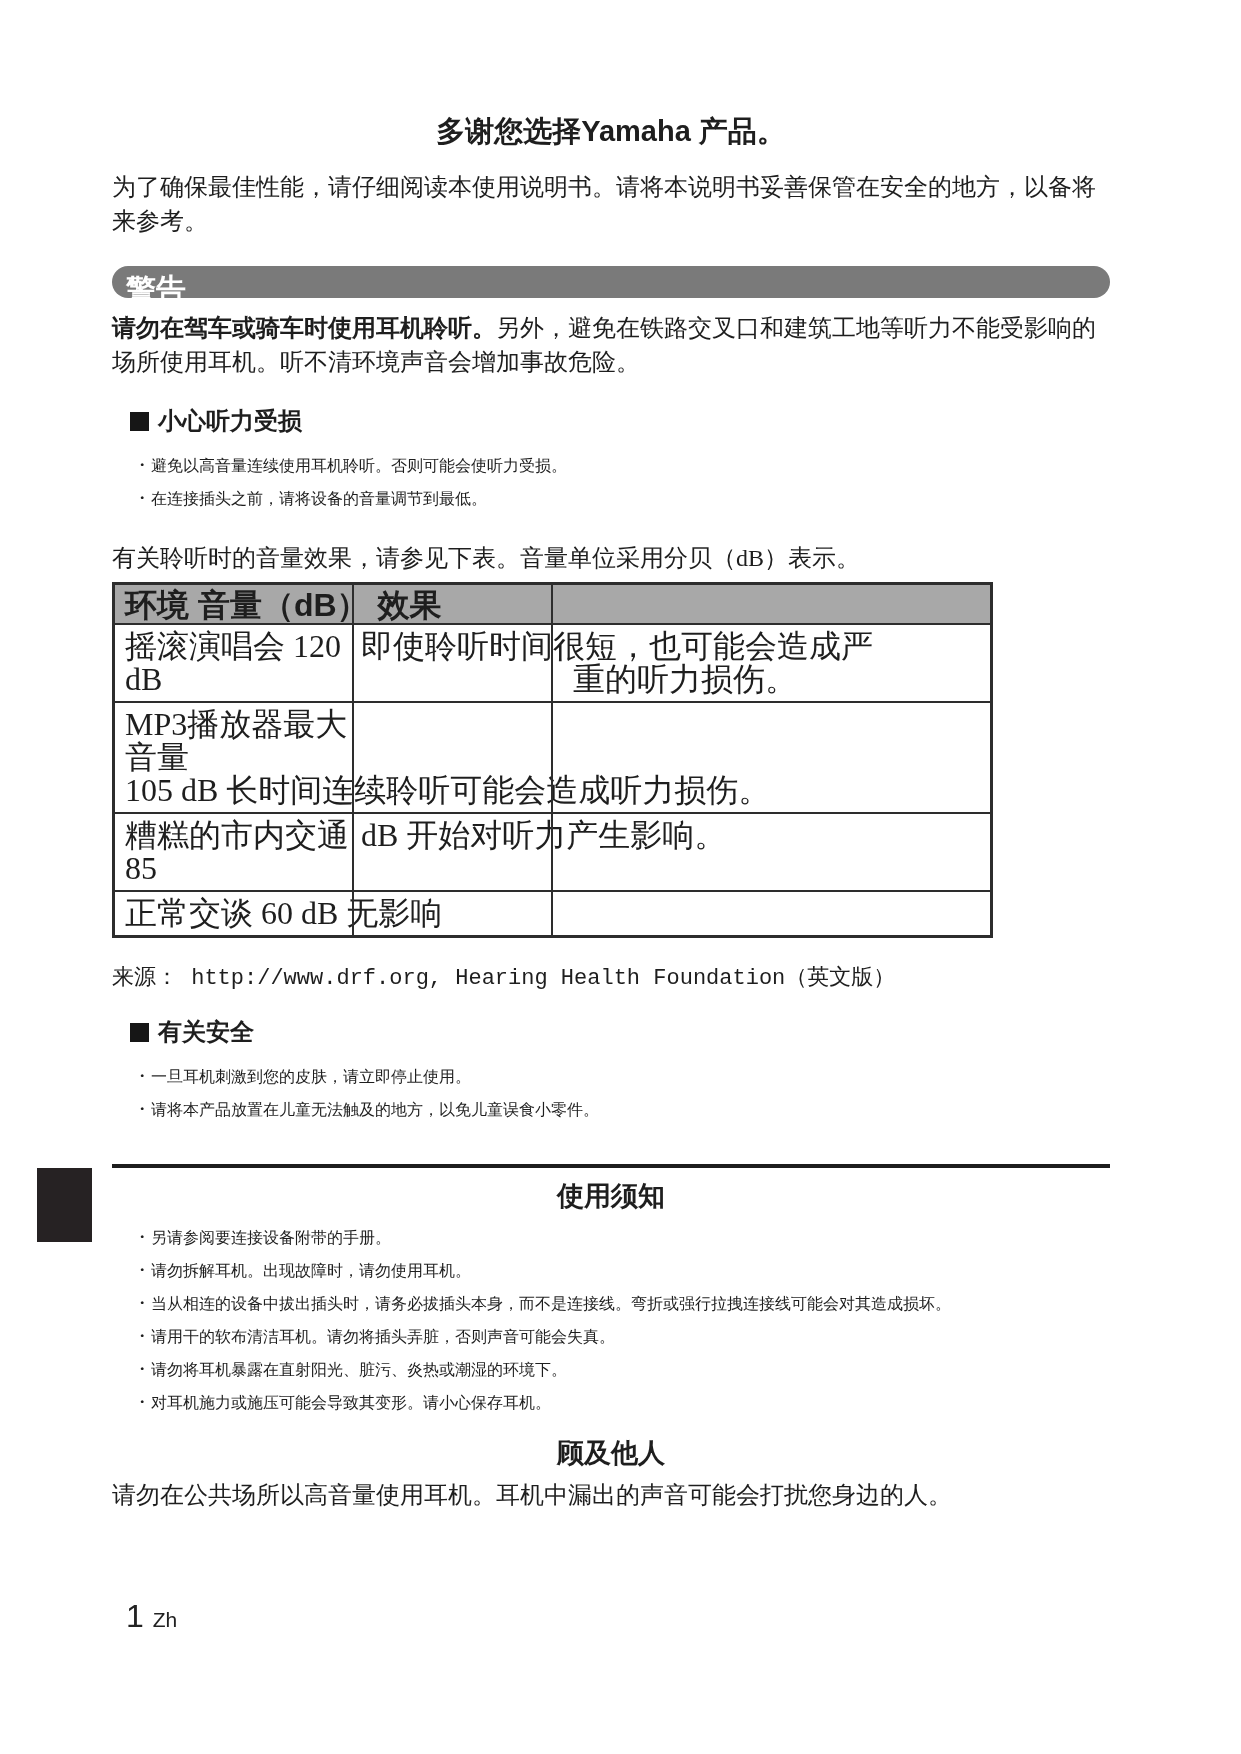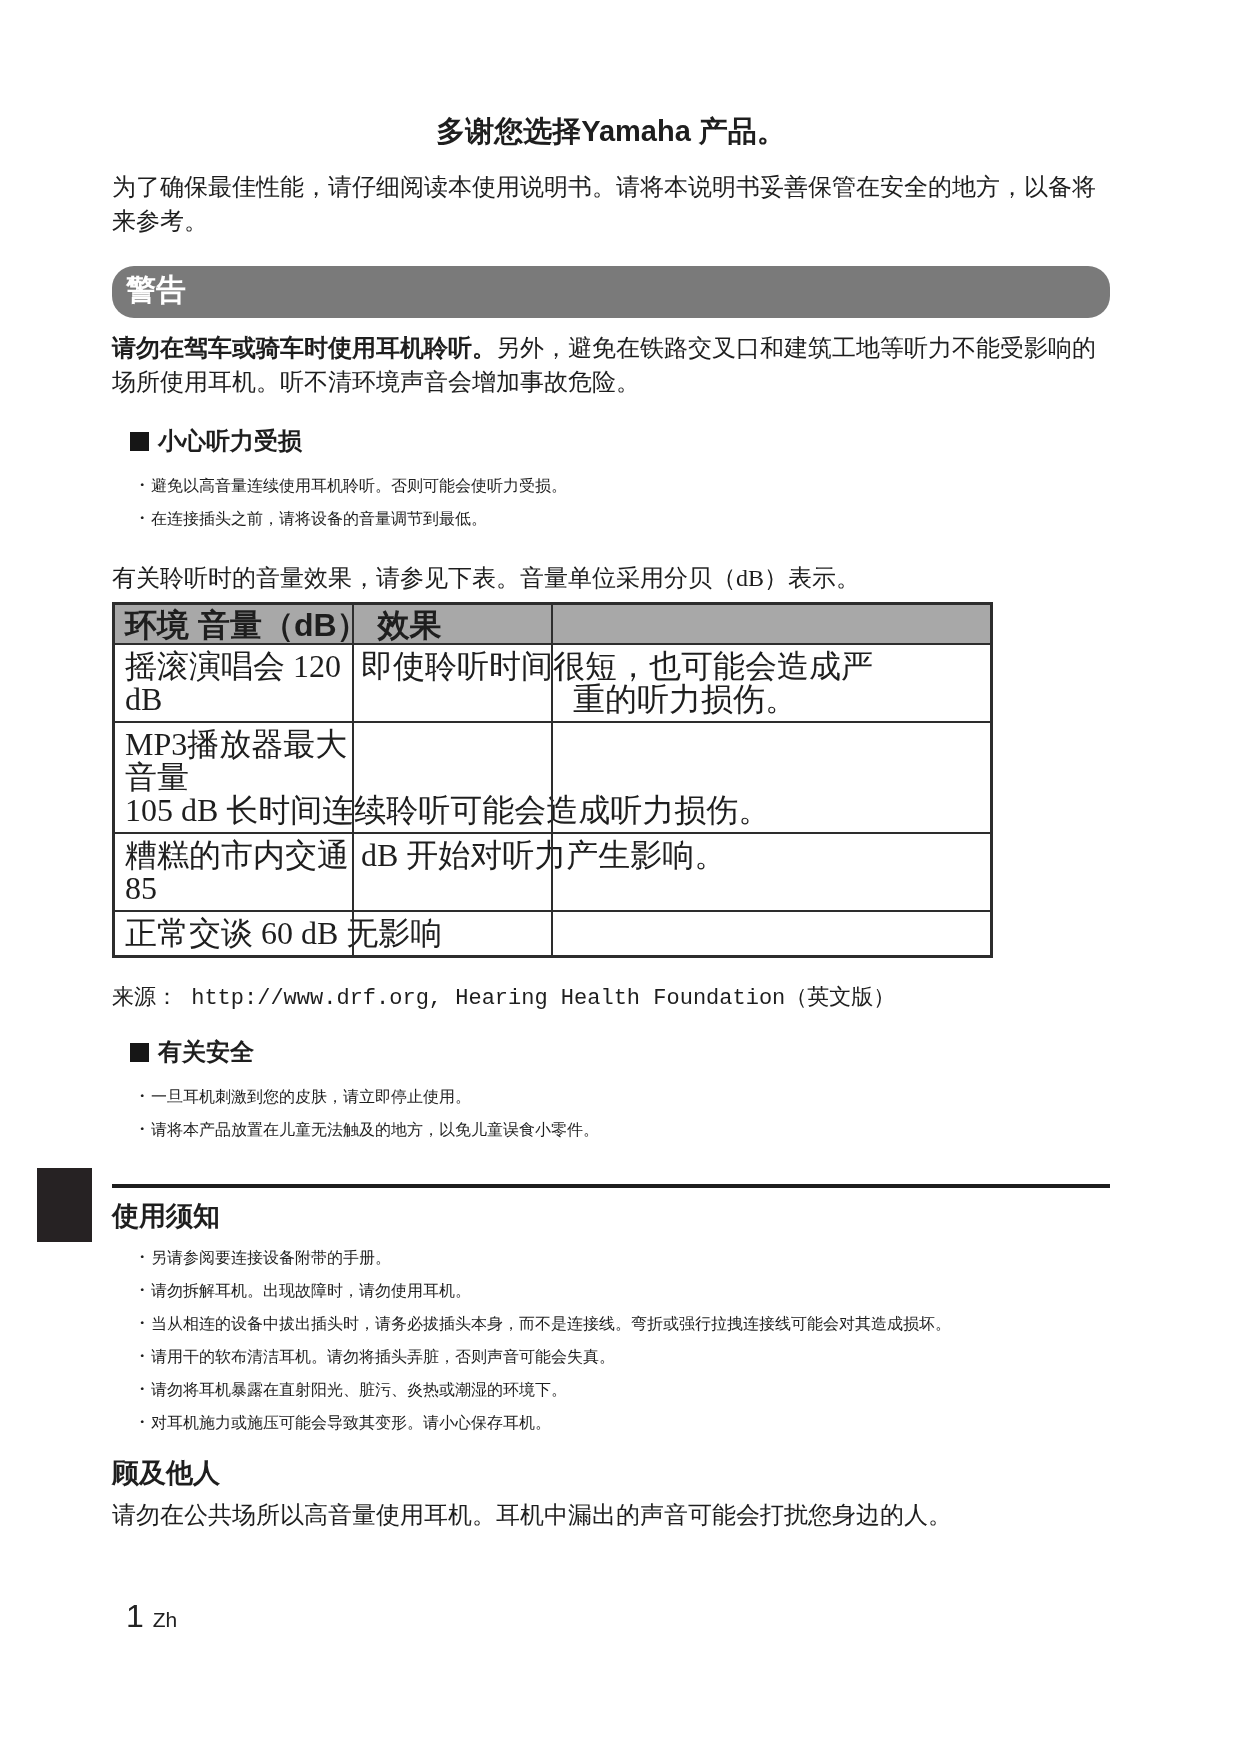--- a/index.html
+++ b/index.html
@@ -22,21 +22,21 @@
     font-family: "Liberation Sans", "DejaVu Sans", sans-serif;
     font-weight: 600;
     font-size: 29px;
     margin-bottom: 18px;
   }
   .body-text { font-size: 24px; line-height: 34px; }
   .intro { margin-bottom: 28px; }
   .banner {
     background: #7a7a7a;
     color: #ffffff;
-    height: 52px;
+    height: 32px;
     line-height: 48px;
     padding-left: 14px;
     font-family: "Liberation Sans", "DejaVu Sans", sans-serif;
     font-weight: 600;
     font-size: 30px;
     margin-bottom: 13px;
     border-radius: 22px;
   }
   .warn-para { margin-bottom: 26px; }
   .warn-para .lead { font-family: "Liberation Sans", "DejaVu Sans", sans-serif; font-weight: 700; }
@@ -101,20 +101,21 @@
   }
   .rule {
     border: none; height: 4px; background: #1d1d1d;
     margin: 38px 0 10px 0;
   }
   .big-heading {
     font-family: Liberation Sans, sans-serif;
     font-weight: 700;
     font-size: 27px;
     margin-bottom: 7px;
+    text-align: center;
   }
   ul.bullets.tight { margin-bottom: 16px; }
   .final-para { margin-bottom: 0; }
 
   .side-tab {
     position: absolute;
     left: 37px; top: 1168px;
     width: 55px; height: 74px;
     background: #262223;
   }

